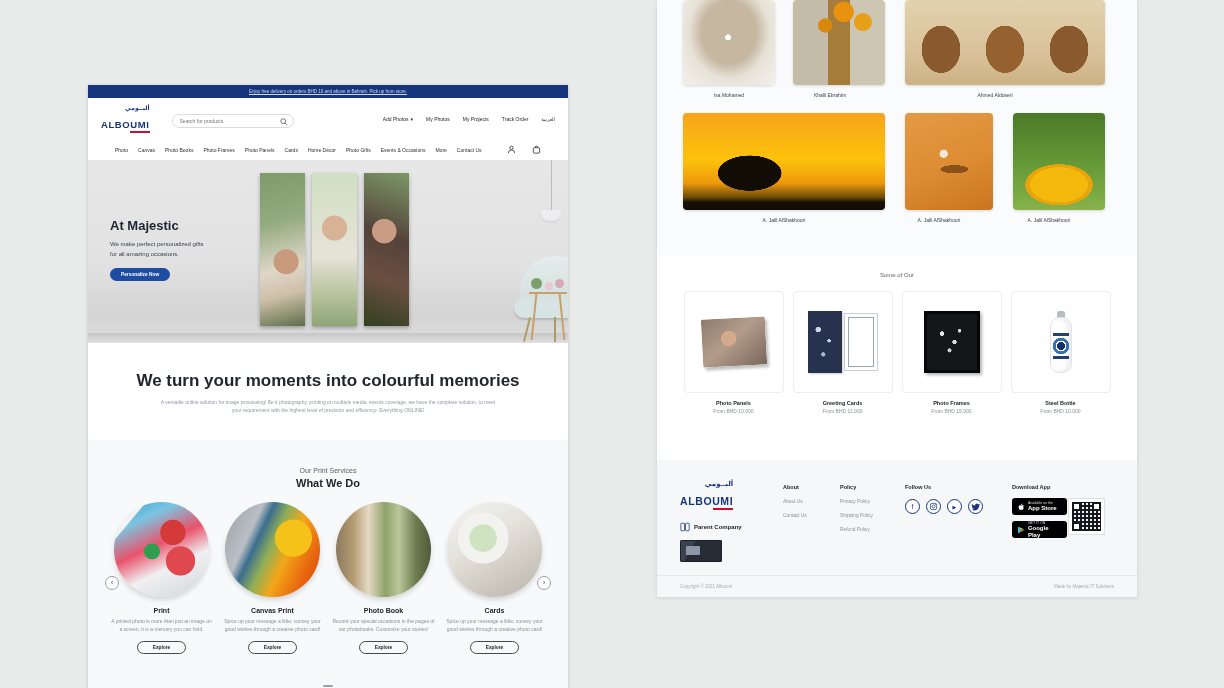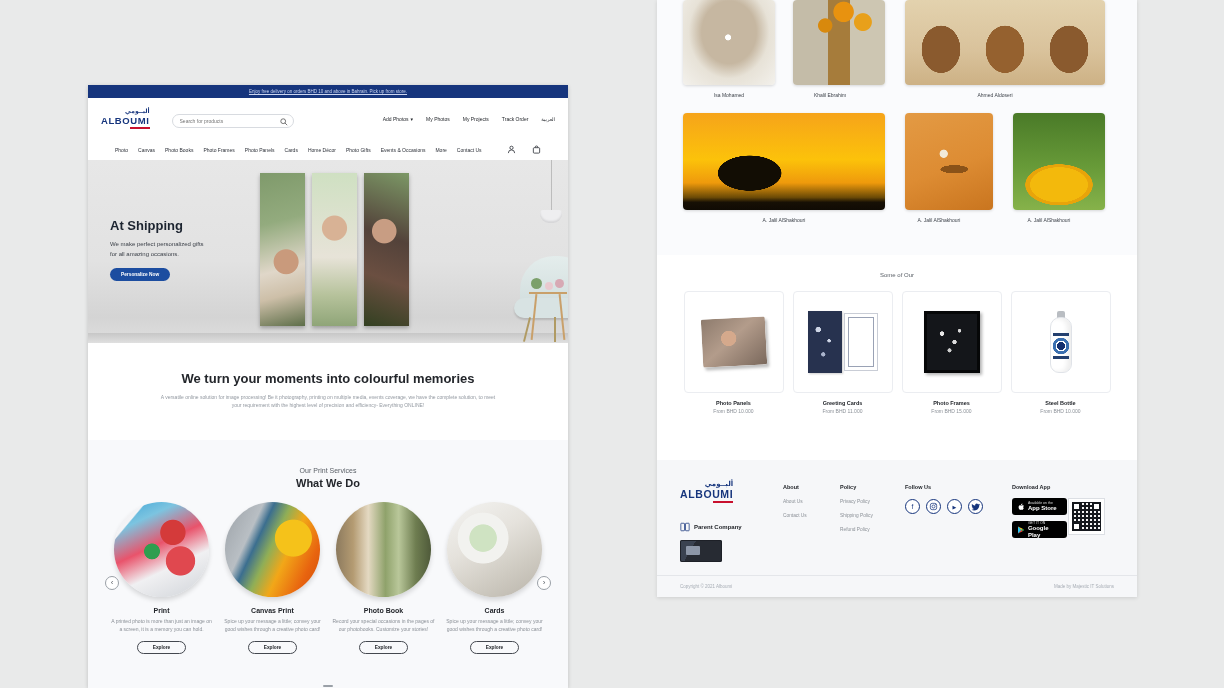--- a/index.html
+++ b/index.html
@@ -14,21 +14,21 @@
   #right-panel { left:657px; top:0; width:480px; height:597px; box-shadow:0 1px 4px rgba(0,0,0,.12); }
 
   
   .topbar { height:13px; background:#16357d; display:flex; align-items:center; justify-content:center; }
   .topbar span { color:#cdd6f0; font-size:4.5px; text-decoration:underline; cursor:pointer; }
 
   
   .site-header { height:41px; display:flex; align-items:center; padding:0 13px; }
   .logo { display:flex; flex-direction:column; align-items:flex-end; line-height:1; cursor:pointer; }
   .logo-ar { font-size:6px; color:#16357d; font-weight:bold; }
-  .logo-en { font-size:9.5px; font-weight:bold; color:#16357d; letter-spacing:.6px; margin-top:2px; }
+  .logo-en { font-size:9.5px; font-weight:bold; color:#16357d; letter-spacing:.6px; margin-top:9px; }
   .logo-red { width:20px; height:2px; background:#c8102e; margin-top:1.5px; }
   .search-box { position:relative; margin-left:22px; }
   .search-box input { width:122px; height:14px; border:1px solid #d8dbe0; border-radius:7px;
     font-size:5px; padding:0 18px 0 7px; color:#444; outline:none; background:#fff;
     font-family:inherit; }
   .search-icon { position:absolute; right:6px; top:3px; width:8px; height:8px; }
   .header-links { margin-left:auto; display:flex; align-items:center; gap:13px; }
   .hlink { font-size:5px; color:#23262b; cursor:pointer; display:flex; align-items:center; gap:2px; white-space:nowrap; }
   .chev { font-size:5px; color:#23262b; }
 
@@ -72,21 +72,21 @@
   .side-table { position:absolute; left:441px; top:118px; width:38px; height:62px; }
   .plant-a { position:absolute; left:2px; top:0; width:11px; height:11px; border-radius:50%; background:#7ca06b; }
   .plant-b { position:absolute; left:16px; top:4px; width:8px; height:8px; border-radius:50%; background:#e9c9cf; }
   .plant-c { position:absolute; left:26px; top:1px; width:9px; height:9px; border-radius:50%; background:#d7a9b4; }
   .table-top { position:absolute; left:0; top:14px; width:38px; height:2px; background:#c9a06a; }
   .table-leg { position:absolute; width:1.5px; height:46px; background:#c9a06a; top:16px; }
   .tl1 { left:4px; transform:rotate(6deg);} .tl2 { left:32px; transform:rotate(-6deg);}
 
   
   .intro { height:97px; background:#fff; display:flex; flex-direction:column; align-items:center; padding-top:28px; }
-  .intro h2 { font-size:13px; font-weight:bold; color:#23262b; }
+  .intro h2 { font-size:17px; font-weight:bold; color:#23262b; }
   .intro p { margin-top:7px; font-size:5px; color:#9298a0; text-align:center; width:335px; line-height:1.6; }
 
   
   .services { height:248px; background:#f8f9fb; position:relative; padding-top:27px; }
   .svc-kicker { text-align:center; font-size:7px; color:#5b6168; }
   .svc-title { text-align:center; font-size:11px; font-weight:bold; color:#23262b; margin-top:3px; }
   .svc-cards { display:flex; justify-content:center; gap:0; margin-top:13px; }
   .svc-card { width:111px; display:flex; flex-direction:column; align-items:center; }
   .svc-img { width:95px; height:95px; border-radius:50%; box-shadow:0 3px 5px rgba(0,0,0,.14); }
   .si1 { background:
@@ -298,21 +298,21 @@
 
     </div>
     <div class="side-table">
       <div class="plant-a"></div>
       <div class="plant-b"></div>
       <div class="plant-c"></div>
       <div class="table-top"></div>
       <div class="table-leg tl1"></div>
       <div class="table-leg tl2"></div>
     </div>
-    <div class="hero-title">At Shipping</div>
+    <div class="hero-title">At Majestic</div>
     <div class="hero-sub">
       <span>We make perfect personalized gifts</span><br>
       <span>for all amazing occasions.</span>
     </div>
     <button class="hero-cta">Personalize Now</button>
   </div>
 
   <div class="intro">
     <h2>We turn your moments into colourful memories</h2>
     <p>A versatile online solution for image processing! Be it photography, printing on multiple media, events coverage, we have the complete solution, to meet your requirement with the highest level of precision and efficiency- Everything ONLINE!</p>

